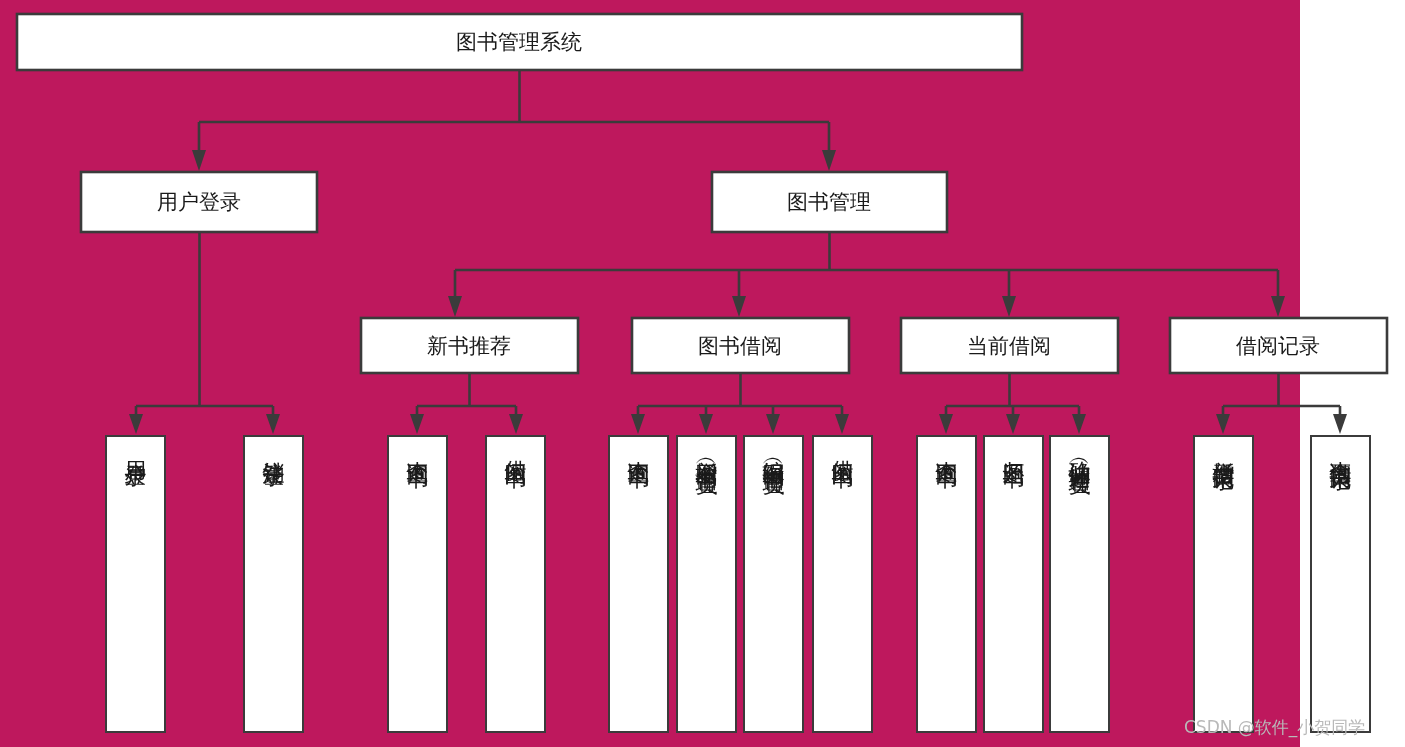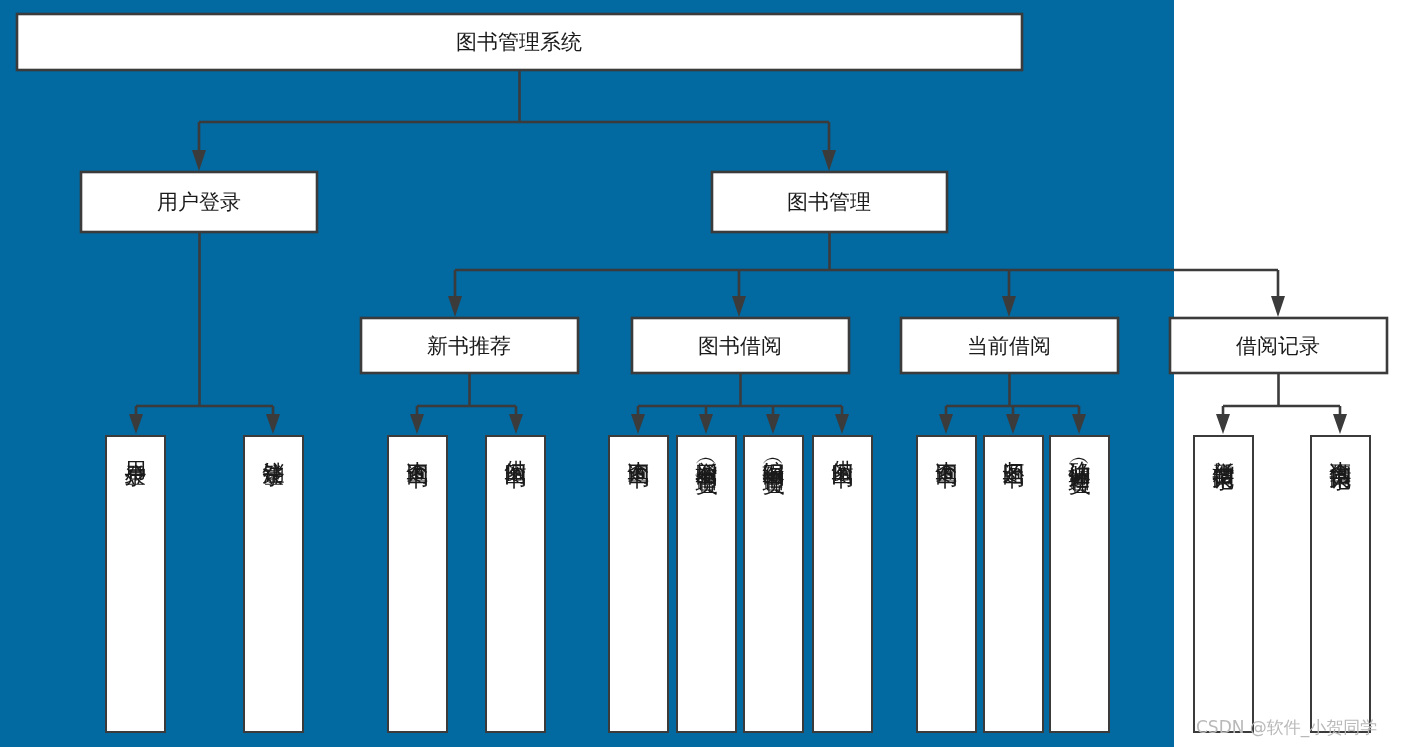--- a/index.html
+++ b/index.html
@@ -8,23 +8,23 @@
     background: #ffffff;
   }
   body {
     width: 1405px;
     height: 747px;
     font-family: "DejaVu Sans", "Liberation Sans", sans-serif;
     overflow: hidden;
   }
   #diagram-root {
     position: relative;
-    width: 1174px;
+    width: 1300px;
     height: 747px;
-    background: #0369a1;
+    background: #be185d;
   }
   svg#tree-svg {
     position: absolute;
     left: 0;
     top: 0;
     width: 1405px;
     height: 747px;
     display: block;
   }
   .node-box {
@@ -241,15 +241,15 @@
   </div>
 
   <div class="vnode" style="left:1193px;top:435px;width:61px;height:298px;">
     <span class="vnode-text">新增借阅记录</span>
   </div>
 
   <div class="vnode" style="left:1310px;top:435px;width:61px;height:298px;">
     <span class="vnode-text">查询借阅记录</span>
   </div>
 
-  <div class="watermark" style="left:1184px;top:716px;margin-left:12px;">CSDN @软件_小贺同学</div>
+  <div class="watermark" style="left:1184px;top:716px;">CSDN @软件_小贺同学</div>
 
 </div>
 
 </body></html>

